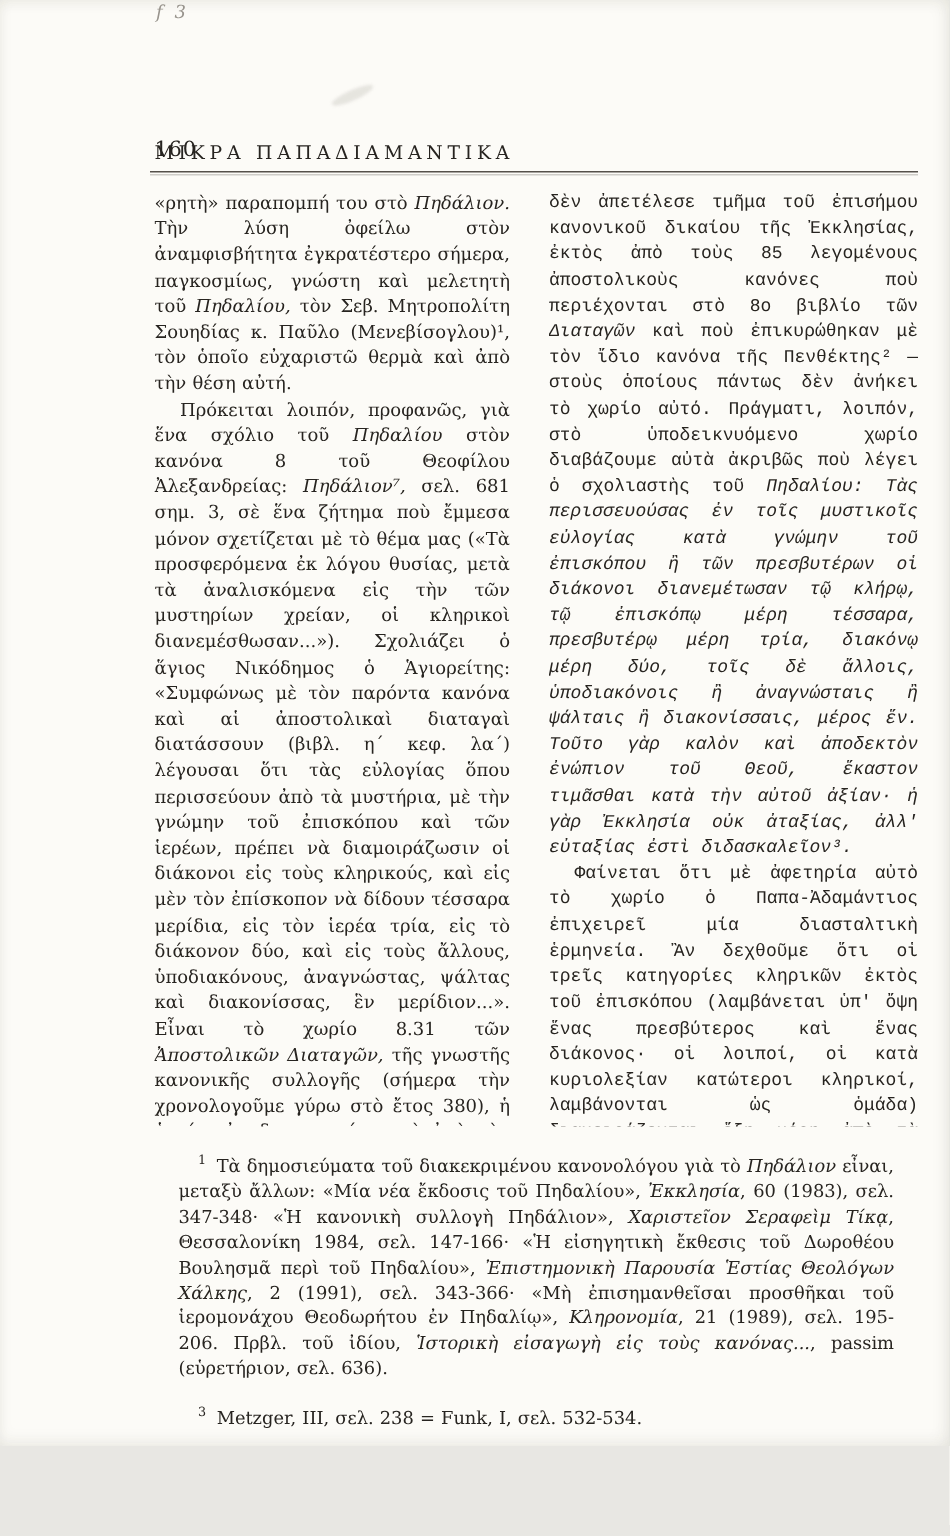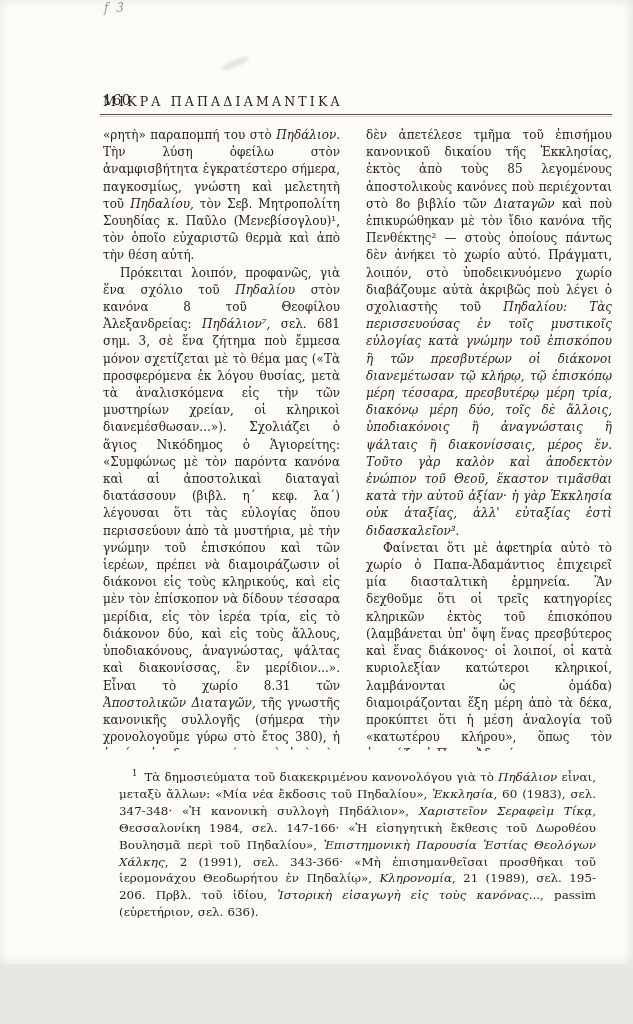--- a/index.html
+++ b/index.html
@@ -29,21 +29,21 @@
     font-size:12.5px; letter-spacing:3.2px;
   }
   .rule{
     position:absolute; top:114px; left:100px; width:512px; height:0;
     border-top:1.6px solid #55514a;
     box-shadow:0 2px 0 rgba(90,86,78,.28);
   }
   .body{ position:absolute; top:127px; left:103px; width:509px; display:flex; gap:26px; }
   .col{ overflow:hidden; height:624px; }
   .col-left{ width:237px; }
-  .col-right{ width:246px; }
+  .col-right{ width:246px;font-family:Liberation Mono, monospace; }
   .col p{
     margin:0; text-align:justify;
     font-size:12px; line-height:17.2px;
     word-spacing:.4px;
   }
   .col p.indent{ text-indent:17px; }
   .i{ font-style:italic; }
   .footnotes{
     position:absolute; top:753px; left:103px; width:509px;
     font-size:11.9px; line-height:16.9px;
@@ -71,14 +71,15 @@
         <p class="indent"><span>Πρόκειται λοιπόν, προφανῶς, γιὰ ἕνα σχόλιο τοῦ </span><span class="i">Πηδαλίου</span><span> στὸν κανόνα 8 τοῦ Θεοφίλου Ἀλεξανδρείας: </span><span class="i">Πηδάλιον⁷,</span><span> σελ. 681 σημ. 3, σὲ ἕνα ζήτημα ποὺ ἔμμεσα μόνον σχετίζεται μὲ τὸ θέμα μας («Τὰ προσφερόμενα ἐκ λόγου θυσίας, μετὰ τὰ ἀναλισκόμενα εἰς τὴν τῶν μυστηρίων χρείαν, οἱ κληρικοὶ διανεμέσθωσαν...»). Σχολιάζει ὁ ἅγιος Νικόδημος ὁ Ἁγιορείτης: «Συμφώνως μὲ τὸν παρόντα κανόνα καὶ αἱ ἀποστολικαὶ διαταγαὶ διατάσσουν (βιβλ. η´ κεφ. λα´) λέγουσαι ὅτι τὰς εὐλογίας ὅπου περισσεύουν ἀπὸ τὰ μυστήρια, μὲ τὴν γνώμην τοῦ ἐπισκόπου καὶ τῶν ἱερέων, πρέπει νὰ διαμοιράζωσιν οἱ διάκονοι εἰς τοὺς κληρικούς, καὶ εἰς μὲν τὸν ἐπίσκοπον νὰ δίδουν τέσσαρα μερίδια, εἰς τὸν ἱερέα τρία, εἰς τὸ διάκονον δύο, καὶ εἰς τοὺς ἄλλους, ὑποδιακόνους, ἀναγνώστας, ψάλτας καὶ διακονίσσας, ἓν μερίδιον...». Εἶναι τὸ χωρίο 8.31 τῶν </span><span class="i">Ἀποστολικῶν Διαταγῶν,</span><span> τῆς γνωστῆς κανονικῆς συλλογῆς (σήμερα τὴν χρονολογοῦμε γύρω στὸ ἔτος 380), ἡ ὁποία, ἀποδοκιμασμένη καὶ ἀπὸ τὸν κανόνα 2 τῆς Πενθέκτης Συνόδου,</span></p>
       </div>
     <div class="col col-right" id="col-right">
         <p><span>δὲν ἀπετέλεσε τμῆμα τοῦ ἐπισήμου κανονικοῦ δικαίου τῆς Ἐκκλησίας, ἐκτὸς ἀπὸ τοὺς 85 λεγομένους ἀποστολικοὺς κανόνες ποὺ περιέχονται στὸ 8ο βιβλίο τῶν </span><span class="i">Διαταγῶν</span><span> καὶ ποὺ ἐπικυρώθηκαν μὲ τὸν ἴδιο κανόνα τῆς Πενθέκτης² — στοὺς ὁποίους πάντως δὲν ἀνήκει τὸ χωρίο αὐτό. Πράγματι, λοιπόν, στὸ ὑποδεικνυόμενο χωρίο διαβάζουμε αὐτὰ ἀκριβῶς ποὺ λέγει ὁ σχολιαστὴς τοῦ </span><span class="i">Πηδαλίου: Τὰς περισσευούσας ἐν τοῖς μυστικοῖς εὐλογίας κατὰ γνώμην τοῦ ἐπισκόπου ἢ τῶν πρεσβυτέρων οἱ διάκονοι διανεμέτωσαν τῷ κλήρῳ, τῷ ἐπισκόπῳ μέρη τέσσαρα, πρεσβυτέρῳ μέρη τρία, διακόνῳ μέρη δύο, τοῖς δὲ ἄλλοις, ὑποδιακόνοις ἢ ἀναγνώσταις ἢ ψάλταις ἢ διακονίσσαις, μέρος ἕν. Τοῦτο γὰρ καλὸν καὶ ἀποδεκτὸν ἐνώπιον τοῦ Θεοῦ, ἕκαστον τιμᾶσθαι κατὰ τὴν αὐτοῦ ἀξίαν· ἡ γὰρ Ἐκκλησία οὐκ ἀταξίας, ἀλλ' εὐταξίας ἐστὶ διδασκαλεῖον³.</span></p>
         <p class="indent"><span>Φαίνεται ὅτι μὲ ἀφετηρία αὐτὸ τὸ χωρίο ὁ Παπα-Ἀδαμάντιος ἐπιχειρεῖ μία διασταλτικὴ ἑρμηνεία. Ἂν δεχθοῦμε ὅτι οἱ τρεῖς κατηγορίες κληρικῶν ἐκτὸς τοῦ ἐπισκόπου (λαμβάνεται ὑπ' ὄψη ἕνας πρεσβύτερος καὶ ἕνας διάκονος· οἱ λοιποί, οἱ κατὰ κυριολεξίαν κατώτεροι κληρικοί, λαμβάνονται ὡς ὁμάδα) διαμοιράζονται ἕξη μέρη ἀπὸ τὰ δέκα, προκύπτει ὅτι ἡ μέση ἀναλογία τοῦ «κατωτέρου κλήρου», ὅπως τὸν ὀνομάζει ὁ Παπα-Ἀδαμάντιος,</span></p>
       </div>
   </div>
 
   <div class="footnotes" id="footnotes">
       <div class="fn"><sup>1</sup><span>Τὰ δημοσιεύματα τοῦ διακεκριμένου κανονολόγου γιὰ τὸ </span><span class="i">Πηδάλιον</span><span> εἶναι, μεταξὺ ἄλλων: «Μία νέα ἔκδοσις τοῦ Πηδαλίου», </span><span class="i">Ἐκκλησία</span><span>, 60 (1983), σελ. 347-348· «Ἡ κανονικὴ συλλογὴ Πηδάλιον», </span><span class="i">Χαριστεῖον Σεραφεὶμ Τίκᾳ</span><span>, Θεσσαλονίκη 1984, σελ. 147-166· «Ἡ εἰσηγητικὴ ἔκθεσις τοῦ Δωροθέου Βουλησμᾶ περὶ τοῦ Πηδαλίου», </span><span class="i">Ἐπιστημονικὴ Παρουσία Ἑστίας Θεολόγων Χάλκης</span><span>, 2 (1991), σελ. 343-366· «Μὴ ἐπισημανθεῖσαι προσθῆκαι τοῦ ἱερομονάχου Θεοδωρήτου ἐν Πηδαλίῳ», </span><span class="i">Κληρονομία</span><span>, 21 (1989), σελ. 195-206. Πρβλ. τοῦ ἰδίου, </span><span class="i">Ἱστορικὴ εἰσαγωγὴ εἰς τοὺς κανόνας...</span><span>, passim (εὑρετήριον, σελ. 636).</span></div>
+      <div class="fn"><sup>3</sup><span>Metzger, III, σελ. 238 = Funk, I, σελ. 532-534.</span></div>
     </div>
 </div>
 
 </body></html>

